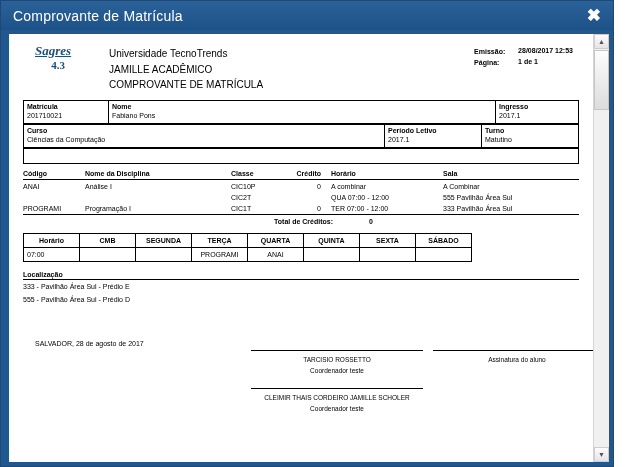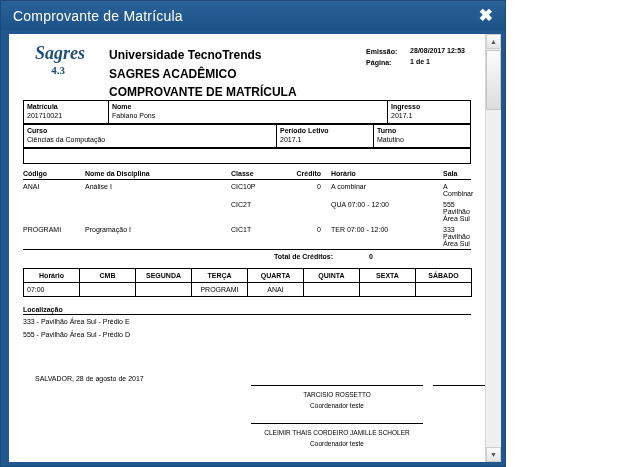--- a/index.html
+++ b/index.html
@@ -8,21 +8,21 @@
     background: #ffffff;
   }
   body {
     width: 626px;
     height: 467px;
     overflow: hidden;
     font-family: "Liberation Sans", sans-serif;
   }
   .window {
     position: relative;
-    width: 506px;
+    width: 614px;
     height: 467px;
     box-sizing: border-box;
     background: #3b82f6;
     border: 1px solid #1b4a7a;
   }
   .titlebar {
     height: 29px;
     background: linear-gradient(to bottom, #2a6299 0%, #1d5287 100%);
     display: flex;
     align-items: center;
@@ -103,41 +103,42 @@
     height: 54px;
   }
   .logo {
     width: 72px;
     padding-left: 12px;
     box-sizing: border-box;
   }
   .logo .sagres {
     color: #1f4e79;
     font-family: "Liberation Serif", serif;
-    font-size: 18px;
+    font-size: 13px;
     font-weight: bold;
     font-style: italic;
     line-height: 1;
+    text-decoration: underline;
   }
   .logo .ver {
     color: #1f4e79;
     font-family: "Liberation Serif", serif;
     font-size: 11px;
     font-weight: bold;
     text-align: center;
     margin-top: 2px;
     padding-right: 14px;
   }
   .org {
     padding-left: 14px;
     padding-top: 2px;
   }
   .org div {
-    font-size: 12px;
-    font-weight: bold;
+    font-size: 10px;
+    font-weight: normal;
     line-height: 1.55;
   }
   .meta {
     position: absolute;
     right: 6px;
     top: 2px;
     font-size: 7px;
     font-weight: bold;
     line-height: 1.6;
   }
@@ -280,21 +281,21 @@
     <div class="page">
       <div class="doc">
 
         <div class="head">
           <div class="logo">
             <div class="sagres">Sagres</div>
             <div class="ver">4.3</div>
           </div>
           <div class="org">
             <div>Universidade TecnoTrends</div>
-            <div>SAGRES ACADÊMICO</div>
+            <div>JAMILLE ACADÊMICO</div>
             <div>COMPROVANTE DE MATRÍCULA</div>
           </div>
           <div class="meta">
             <div class="row">
               <span class="lbl">Emissão:</span>
               <span class="val">28/08/2017 12:53</span>
             </div>
             <div class="row">
               <span class="lbl">Página:</span>
               <span class="val">1 de 1</span>

